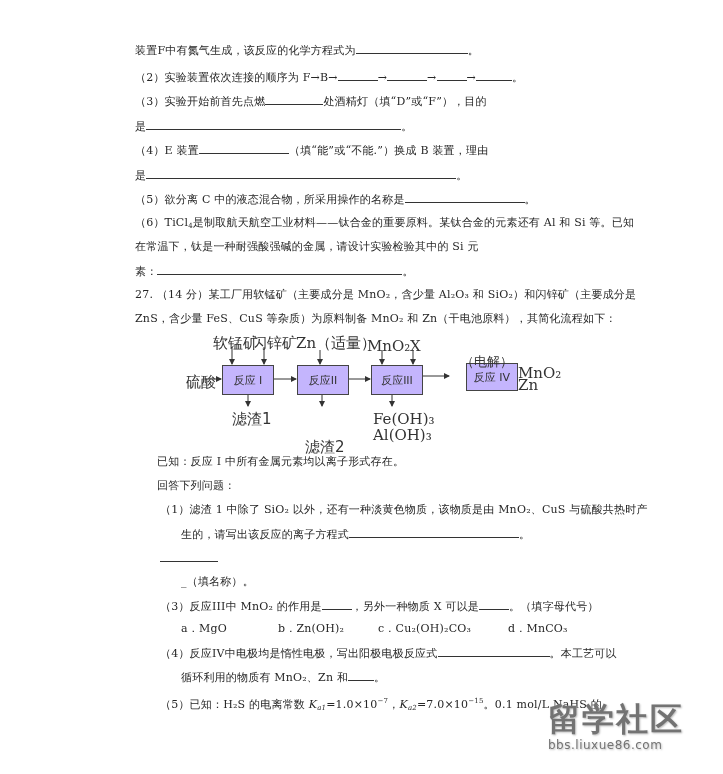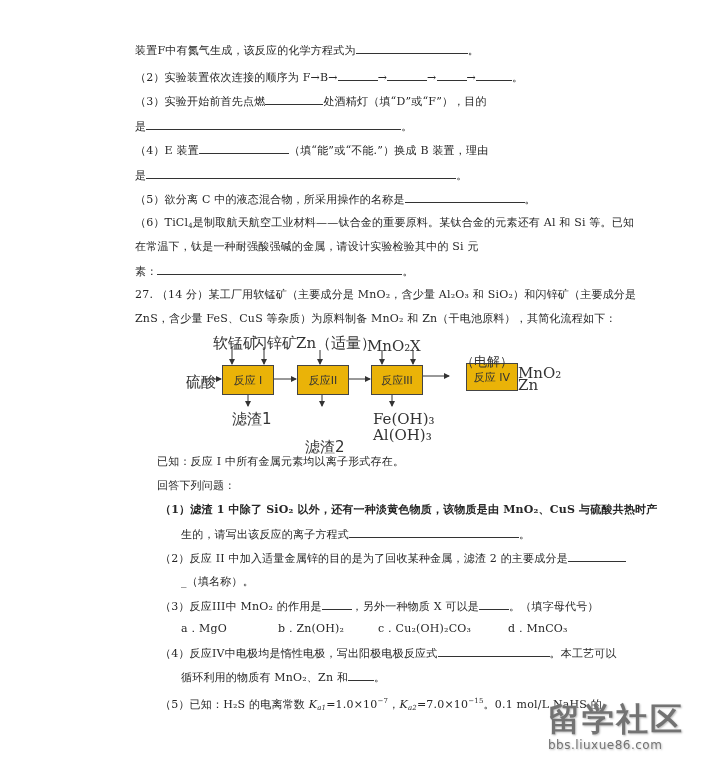--- a/index.html
+++ b/index.html
@@ -14,21 +14,21 @@
   .blank {
     display:inline-block; border-bottom:1px solid #333; height:10px; vertical-align:baseline;
   }
   .sub { font-size:7px; vertical-align:-2px; }
   .sup { font-size:7px; vertical-align:5px; }
   .ital { font-style:italic; }
 
   
   .diag { position:absolute; left:0; top:0; width:723px; height:774px; pointer-events:none; }
   .box {
-    position:absolute; border:1px solid #444; background:#eab308;
+    position:absolute; border:1px solid #444; background:#c4b5fd;
     font-family:"DejaVu Sans", "Liberation Sans", sans-serif; font-size:11px; color:#333;
     display:flex; align-items:center; justify-content:center; pointer-events:auto;
   }
   .dlabel {
     position:absolute; font-size:15px; color:#333; white-space:nowrap; pointer-events:auto;
     font-family:"DejaVu Sans", "Liberation Sans", sans-serif;
   }
   .dlabel.serif { font-family:"DejaVu Serif","Liberation Serif",serif; }
   .watermark {
     position:absolute; left:548px; top:700px; width:170px; height:70px;
@@ -140,29 +140,29 @@
   <div class="dlabel serif" style="left:373px; top:426px;">Al(OH)₃</div>
 </div>
 
 <div class="line" style="left:157px; top:455px;">
   <span>已知：反应 I 中所有金属元素均以离子形式存在。</span>
 </div>
 <div class="line" style="left:157px; top:479px;">
   <span>回答下列问题：</span>
 </div>
 
-<div class="line" style="left:160px; top:503px;font-weight:bold;">
+<div class="line" style="left:160px; top:503px;">
   <span>（1）滤渣 1 中除了 SiO₂ 以外，还有一种淡黄色物质，该物质是由 MnO₂、CuS 与硫酸共热时产</span>
 </div>
 <div class="line" style="left:181px; top:527px;">
   <span>生的，请写出该反应的离子方程式</span><span class="blank" style="width:170px; border-bottom-width:1px;"></span><span>。</span>
 </div>
 
 <div class="line" style="left:160px; top:551px;">
-  <span>（2）反应 II 中加入适量金属锌的目的是为了回收某种金属，滤渣 2 的主要成分是</span><span class="blank" style="width:58px;"></span>
+  <span class="blank" style="width:58px;"></span>
 </div>
 <div class="line" style="left:181px; top:575px;">
   <span>_（填名称）。</span>
 </div>
 
 <div class="line" style="left:160px; top:599px;">
   <span>（3）反应III中 MnO₂ 的作用是</span><span class="blank" style="width:30px;"></span><span>，另外一种物质 X 可以是</span><span class="blank" style="width:30px;"></span><span>。（填字母代号）</span>
 </div>
 
 <div class="line" style="left:181px; top:622px;">a．MgO</div>

